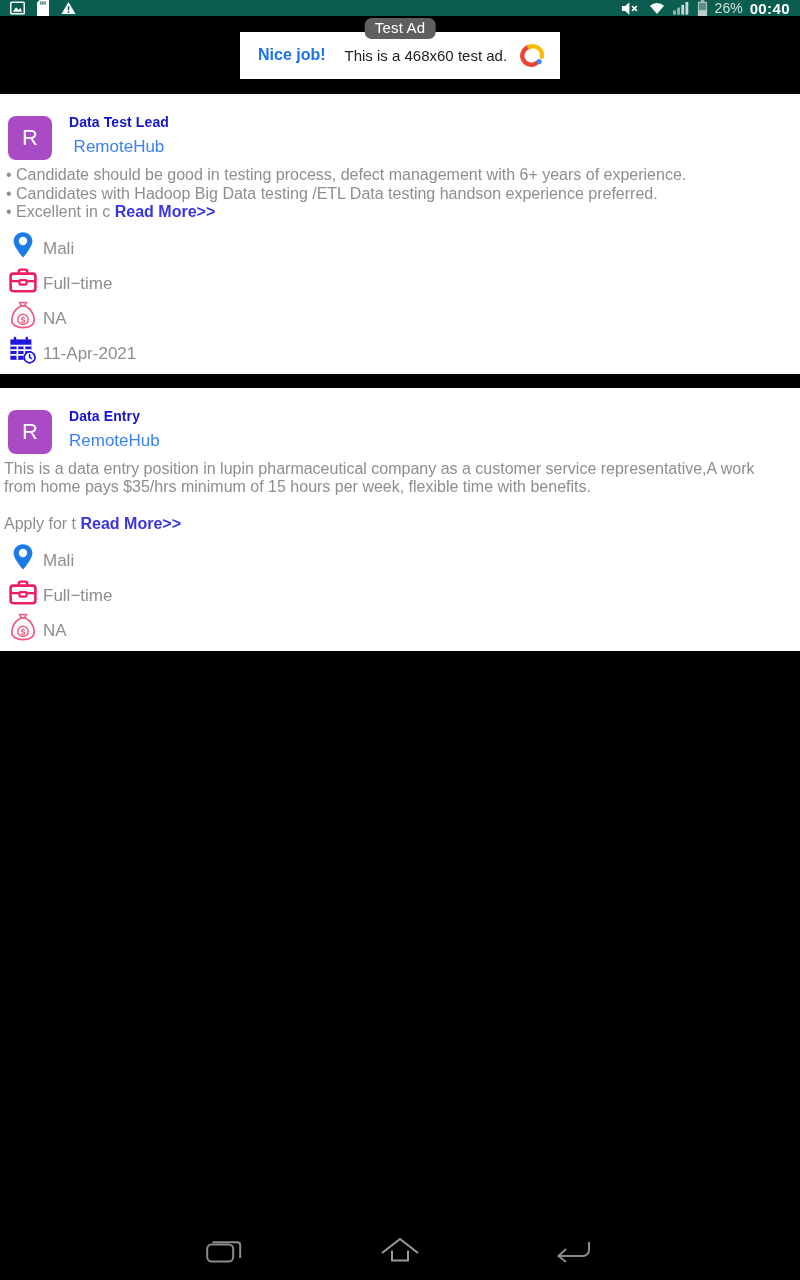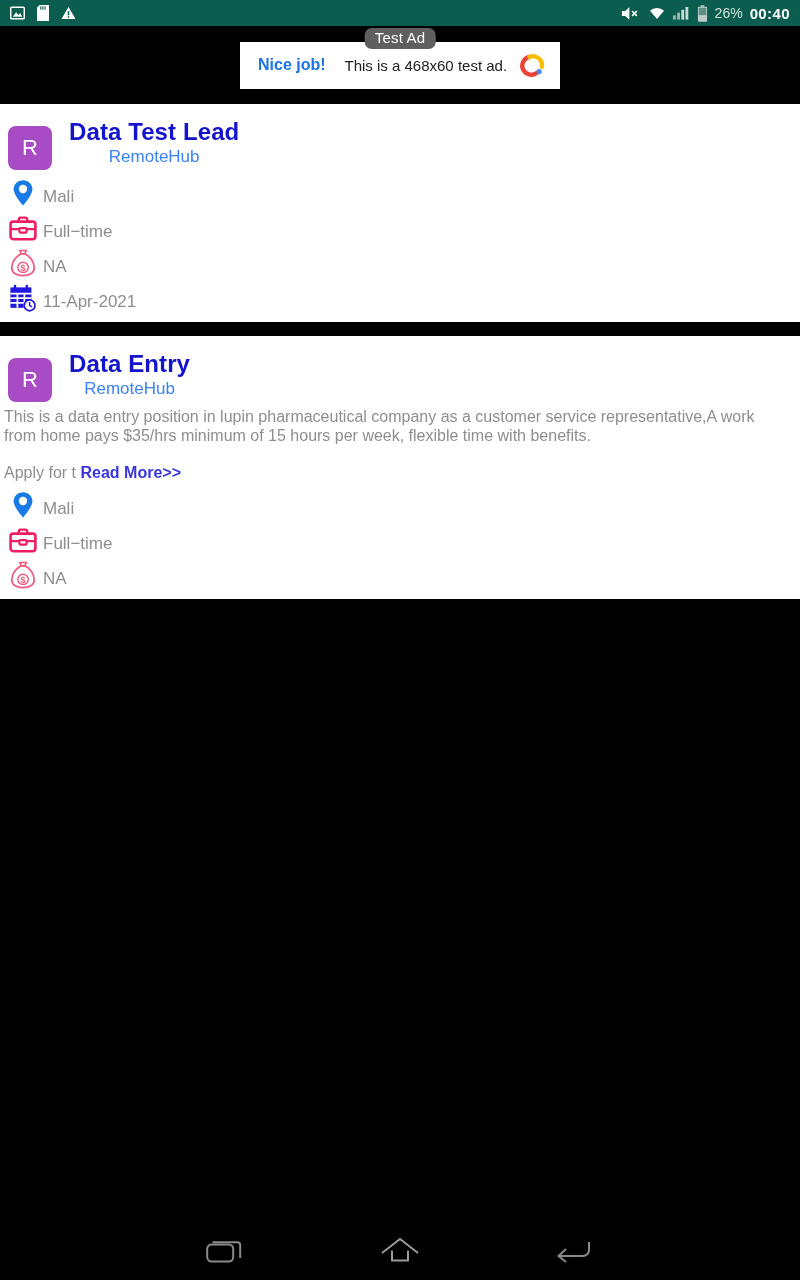--- a/index.html
+++ b/index.html
@@ -10,21 +10,21 @@
   body {
     width: 800px;
     height: 1280px;
     overflow: hidden;
     font-family: "Liberation Sans", sans-serif;
     position: relative;
   }
 
   
   .statusbar {
-    height: 26px;
+    height: 16px;
     background: #0a5d4f;
     display: flex;
     align-items: center;
     justify-content: space-between;
     padding: 0 10px 0 10px;
     box-sizing: border-box;
   }
   .sb-left { display: flex; align-items: center; gap: 12px; }
   .sb-right { display: flex; align-items: center; gap: 7px; }
   .sb-icon { display: inline-flex; align-items: center; justify-content: center; }
@@ -119,21 +119,21 @@
     align-items: center;
     justify-content: center;
     margin-top: 4px;
   }
   .head-text {
     padding-left: 17px;
     padding-top: 0px;
   }
   .job-title {
     color: #1414cc;
-    font-size: 24px;
+    font-size: 14px;
     font-weight: bold;
     line-height: 20px;
     letter-spacing: 0.1px;
   }
   .job-company {
     color: #3b82f6;
     font-size: 17px;
     line-height: 24px;
     padding-top: 3px;
     text-align: center;
@@ -272,20 +272,23 @@
 <div class="joblist">
 
   <div class="card">
     <div class="card-head">
       <div class="avatar">R</div>
       <div class="head-text">
         <div class="job-title">Data Test Lead</div>
         <div class="job-company">RemoteHub</div>
       </div>
     </div>
+    <div class="job-desc"><span>• Candidate should be good in testing process, defect management with 6+ years of experience.
+• Candidates with Hadoop Big Data testing /ETL Data testing handson experience preferred.
+• Excellent in c </span><span class="readmore">Read More&gt;&gt;</span></div>
     <div class="meta-list">
       <div class="meta-row">
         <span class="meta-icon">
           <svg width="22" height="28" viewBox="0 0 22 28">
             <path d="M11 1.2 C5.6 1.2 1.6 5.2 1.6 10.3 C1.6 16 11 26.6 11 26.6 C11 26.6 20.4 16 20.4 10.3 C20.4 5.2 16.4 1.2 11 1.2 Z" fill="#1a7ae8"></path>
             <circle cx="11" cy="10" r="4.2" fill="#ffffff"></circle>
           </svg>
         </span>
         <span class="meta-label">Mali</span>
       </div>

